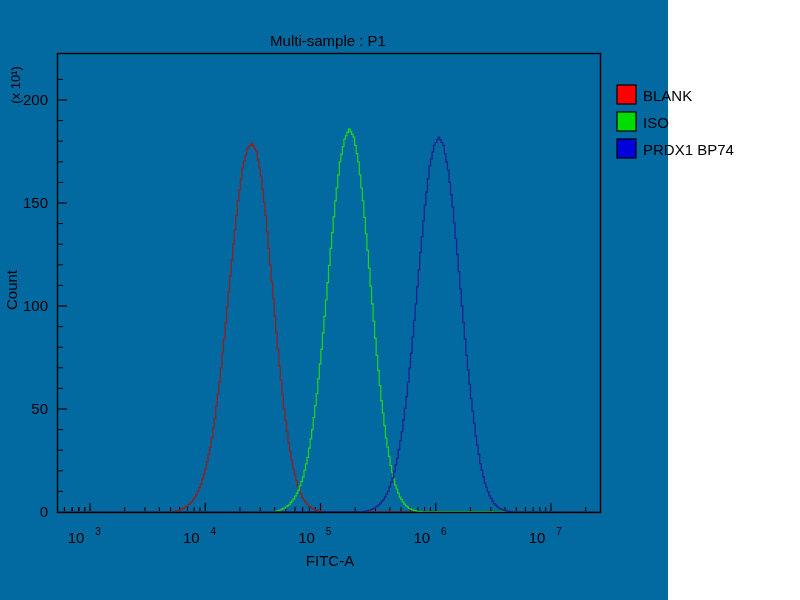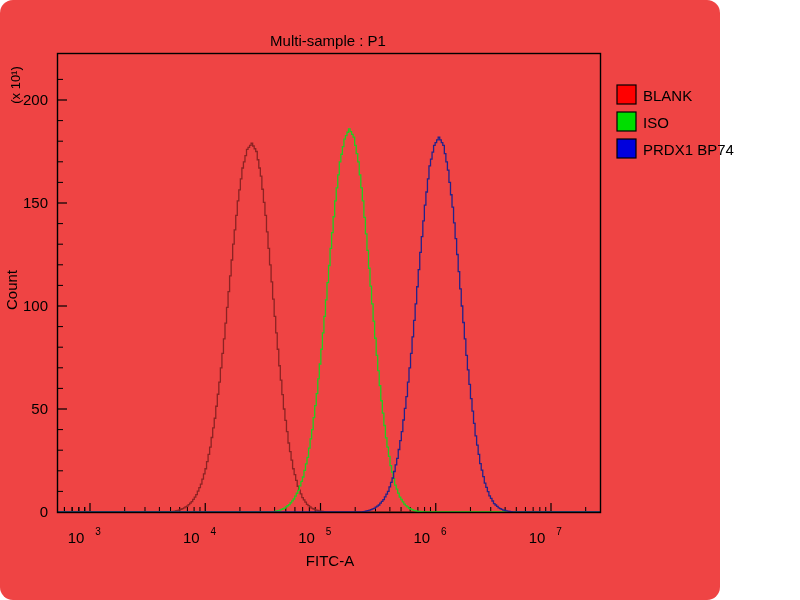--- a/index.html
+++ b/index.html
@@ -8,24 +8,23 @@
     background: #ffffff;
   }
   body {
     width: 800px;
     height: 600px;
     font-family: "Liberation Sans", sans-serif;
     overflow: hidden;
   }
   #root {
     position: relative;
-    width: 720px;
+    width: 668px;
     height: 600px;
-    background: #ef4444;
-    border-radius: 13px;
+    background: #0369a1;
   }
   svg#plot {
     position: absolute;
     left: 0;
     top: 0;
     width: 800px;
     height: 600px;
   }
   .axis-text {
     font-family: "Liberation Sans", sans-serif;

